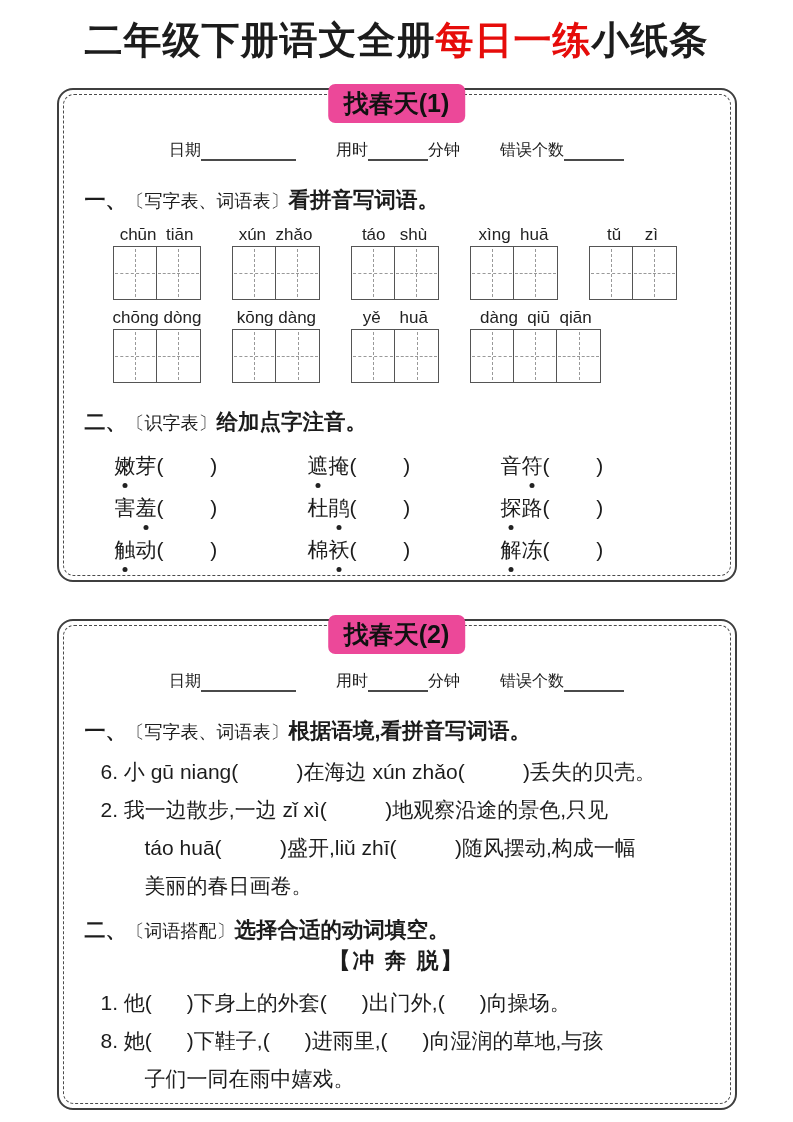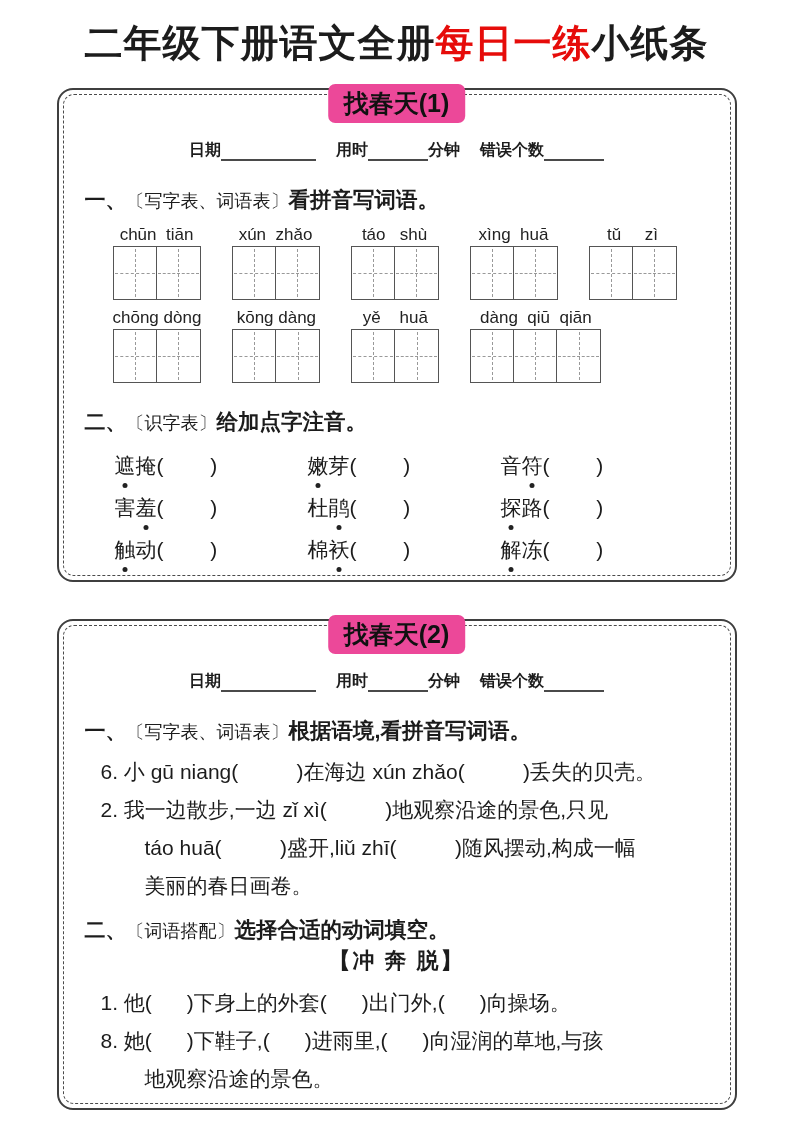--- a/index.html
+++ b/index.html
@@ -5,21 +5,21 @@
   * { margin:0; padding:0; box-sizing:border-box; }
   html,body { background:#ffffff; }
   body {
     width:793px; height:1122px; margin:0 auto; position:relative;
     font-family:"Liberation Sans", sans-serif; color:#1c1c1c;
     padding-top:18px; overflow:hidden;
   }
   
   .main-title {
     text-align:center; font-size:38px; font-weight:700; letter-spacing:1px;
-    line-height:50px; white-space:nowrap;
+    line-height:50px; white-space:nowrap;font-family:Liberation Mono, monospace;
   }
   .main-title .red { color:#e60c0a; }
   
   .card {
     width:680px; margin:0 auto; position:relative;
     border:2px solid #3f3f3f; border-radius:16px;
     min-height:468px; margin-top:20px;
     padding:50px 26px 10px 26px;
   }
   .card + .card { margin-top:37px; min-height:464px; }
@@ -27,22 +27,22 @@
     content:''; position:absolute; inset:4px; border:1.5px dashed #4a4a4a;
     border-radius:11px; pointer-events:none;
   }
   .badge {
     position:absolute; top:-6px; left:50%; transform:translateX(-50%);
     background:#ec4899; color:#111; font-size:25px; font-weight:700;
     padding:3px 16px; border-radius:7px; white-space:nowrap; z-index:2;
   }
   
   .meta {
-    display:flex; justify-content:center; gap:20px;
-    font-size:16px; font-weight:700; white-space:nowrap;
+    display:flex; justify-content:center; gap:40px;
+    font-size:16px; font-weight:400; white-space:nowrap;
   }
   .meta-group { display:flex; align-items:flex-end; }
   .blank-line { display:inline-block; border-bottom:2px solid #4a4a4a; height:18px; }
   .blank-date { width:95px; }
   .blank-small { width:60px; }
   
   .q-head { margin-top:24px; font-size:21px; white-space:nowrap; }
   .q-num { font-weight:700; }
   .q-tag { font-size:18px; font-weight:400; }
   .q-instr { font-weight:700; font-size:21.5px; }
@@ -180,22 +180,22 @@
           </div>
         </div>
       </div>
     </div>
 
   <div class="q-head">
     <span class="q-num">二、</span><span class="q-tag">〔识字表〕</span><span class="q-instr">给加点字注音。</span>
   </div>
 
   <div class="zy-grid">
+      <div class="zy-item"><span class="ch dotted">嫩</span><span class="ch">芽</span><span class="zy-blank">(        )</span></div>
       <div class="zy-item"><span class="ch dotted">遮</span><span class="ch">掩</span><span class="zy-blank">(        )</span></div>
-      <div class="zy-item"><span class="ch dotted">嫩</span><span class="ch">芽</span><span class="zy-blank">(        )</span></div>
       <div class="zy-item"><span class="ch">音</span><span class="ch dotted">符</span><span class="zy-blank">(        )</span></div>
       <div class="zy-item"><span class="ch">害</span><span class="ch dotted">羞</span><span class="zy-blank">(        )</span></div>
       <div class="zy-item"><span class="ch">杜</span><span class="ch dotted">鹃</span><span class="zy-blank">(        )</span></div>
       <div class="zy-item"><span class="ch dotted">探</span><span class="ch">路</span><span class="zy-blank">(        )</span></div>
       <div class="zy-item"><span class="ch dotted">触</span><span class="ch">动</span><span class="zy-blank">(        )</span></div>
       <div class="zy-item"><span class="ch">棉</span><span class="ch dotted">袄</span><span class="zy-blank">(        )</span></div>
       <div class="zy-item"><span class="ch dotted">解</span><span class="ch">冻</span><span class="zy-blank">(        )</span></div>
     </div>
 </section>
 
@@ -231,15 +231,15 @@
 
   <div class="q-head q-head2">
     <span class="q-num">二、</span><span class="q-tag">〔词语搭配〕</span><span class="q-instr">选择合适的动词填空。</span>
   </div>
 
   <div class="options-line">【冲 奔 脱】</div>
 
   <div class="fill-items">
       <div class="fill-line">1. 他(      )下身上的外套(      )出门外,(      )向操场。</div>
       <div class="fill-line">8. 她(      )下鞋子,(      )进雨里,(      )向湿润的草地,与孩</div>
-      <div class="fill-line cont">地观察沿途的景色。</div>
+      <div class="fill-line cont">子们一同在雨中嬉戏。</div>
     </div>
 </section>
 
 </body></html>

